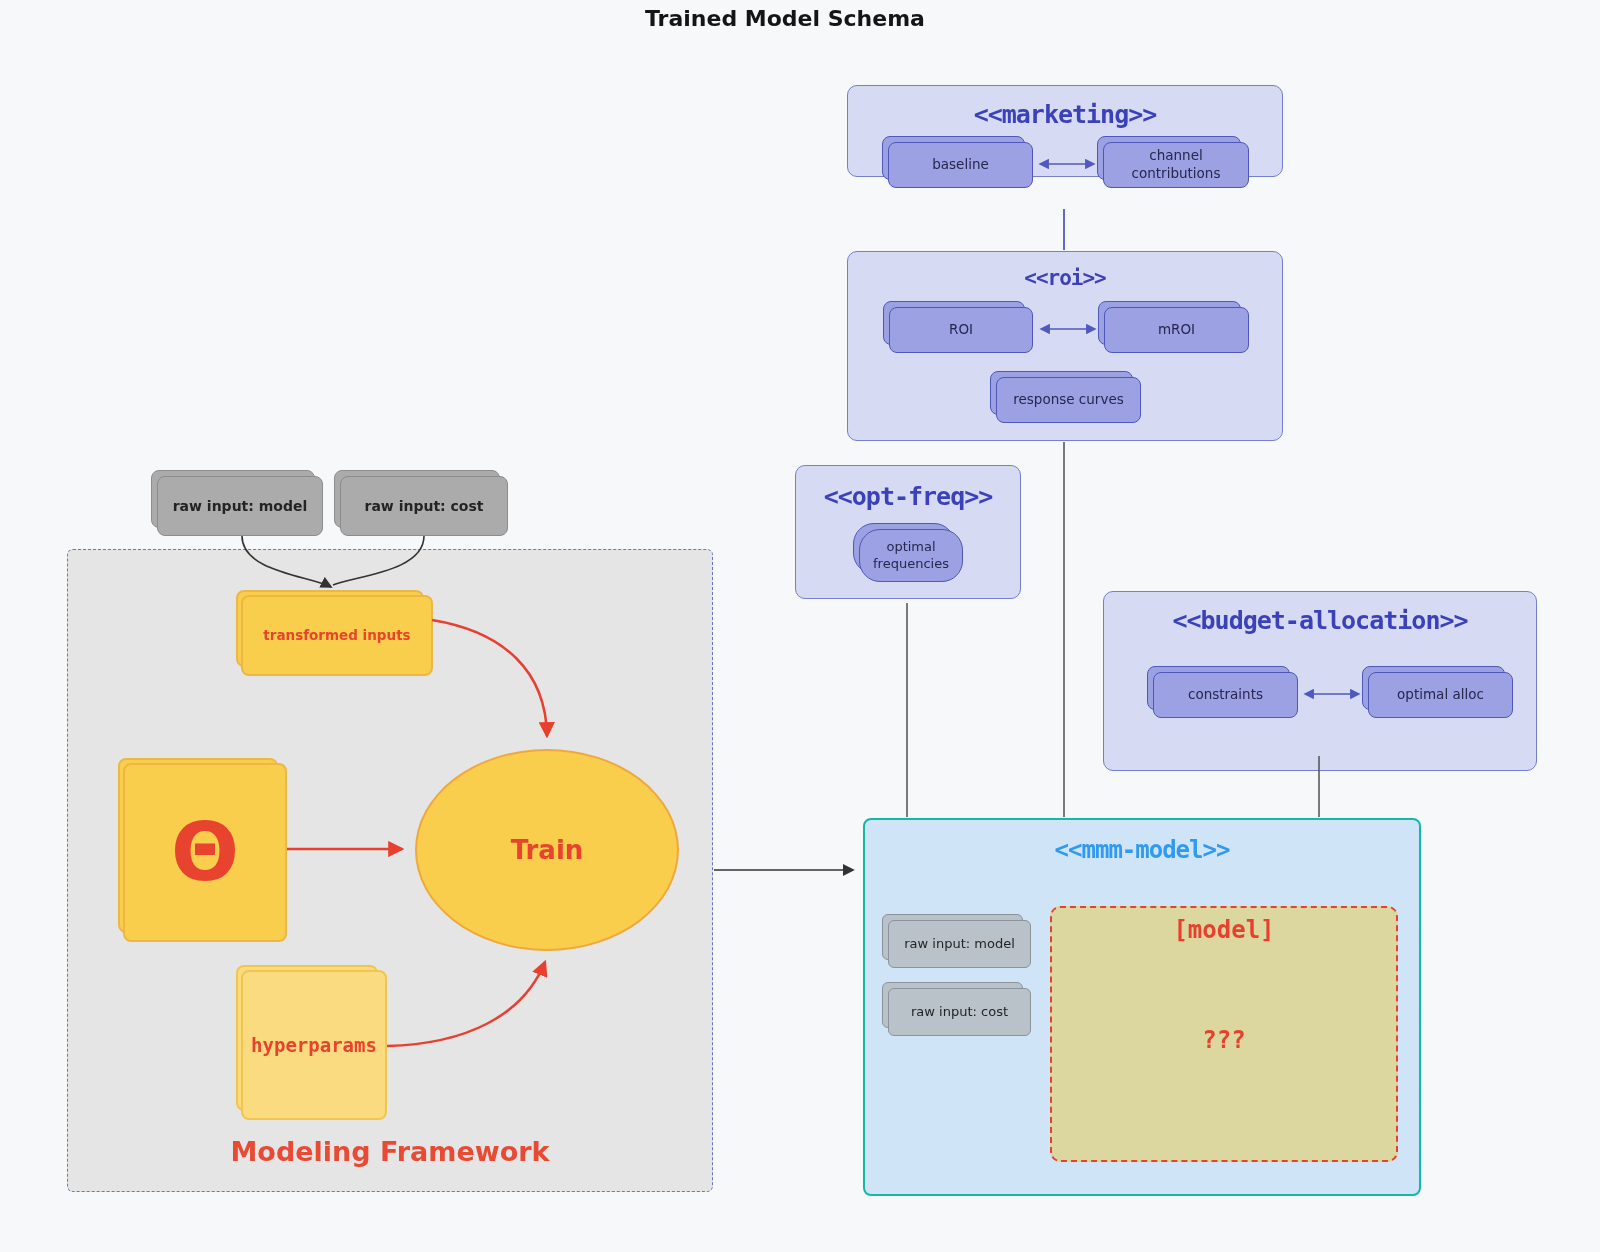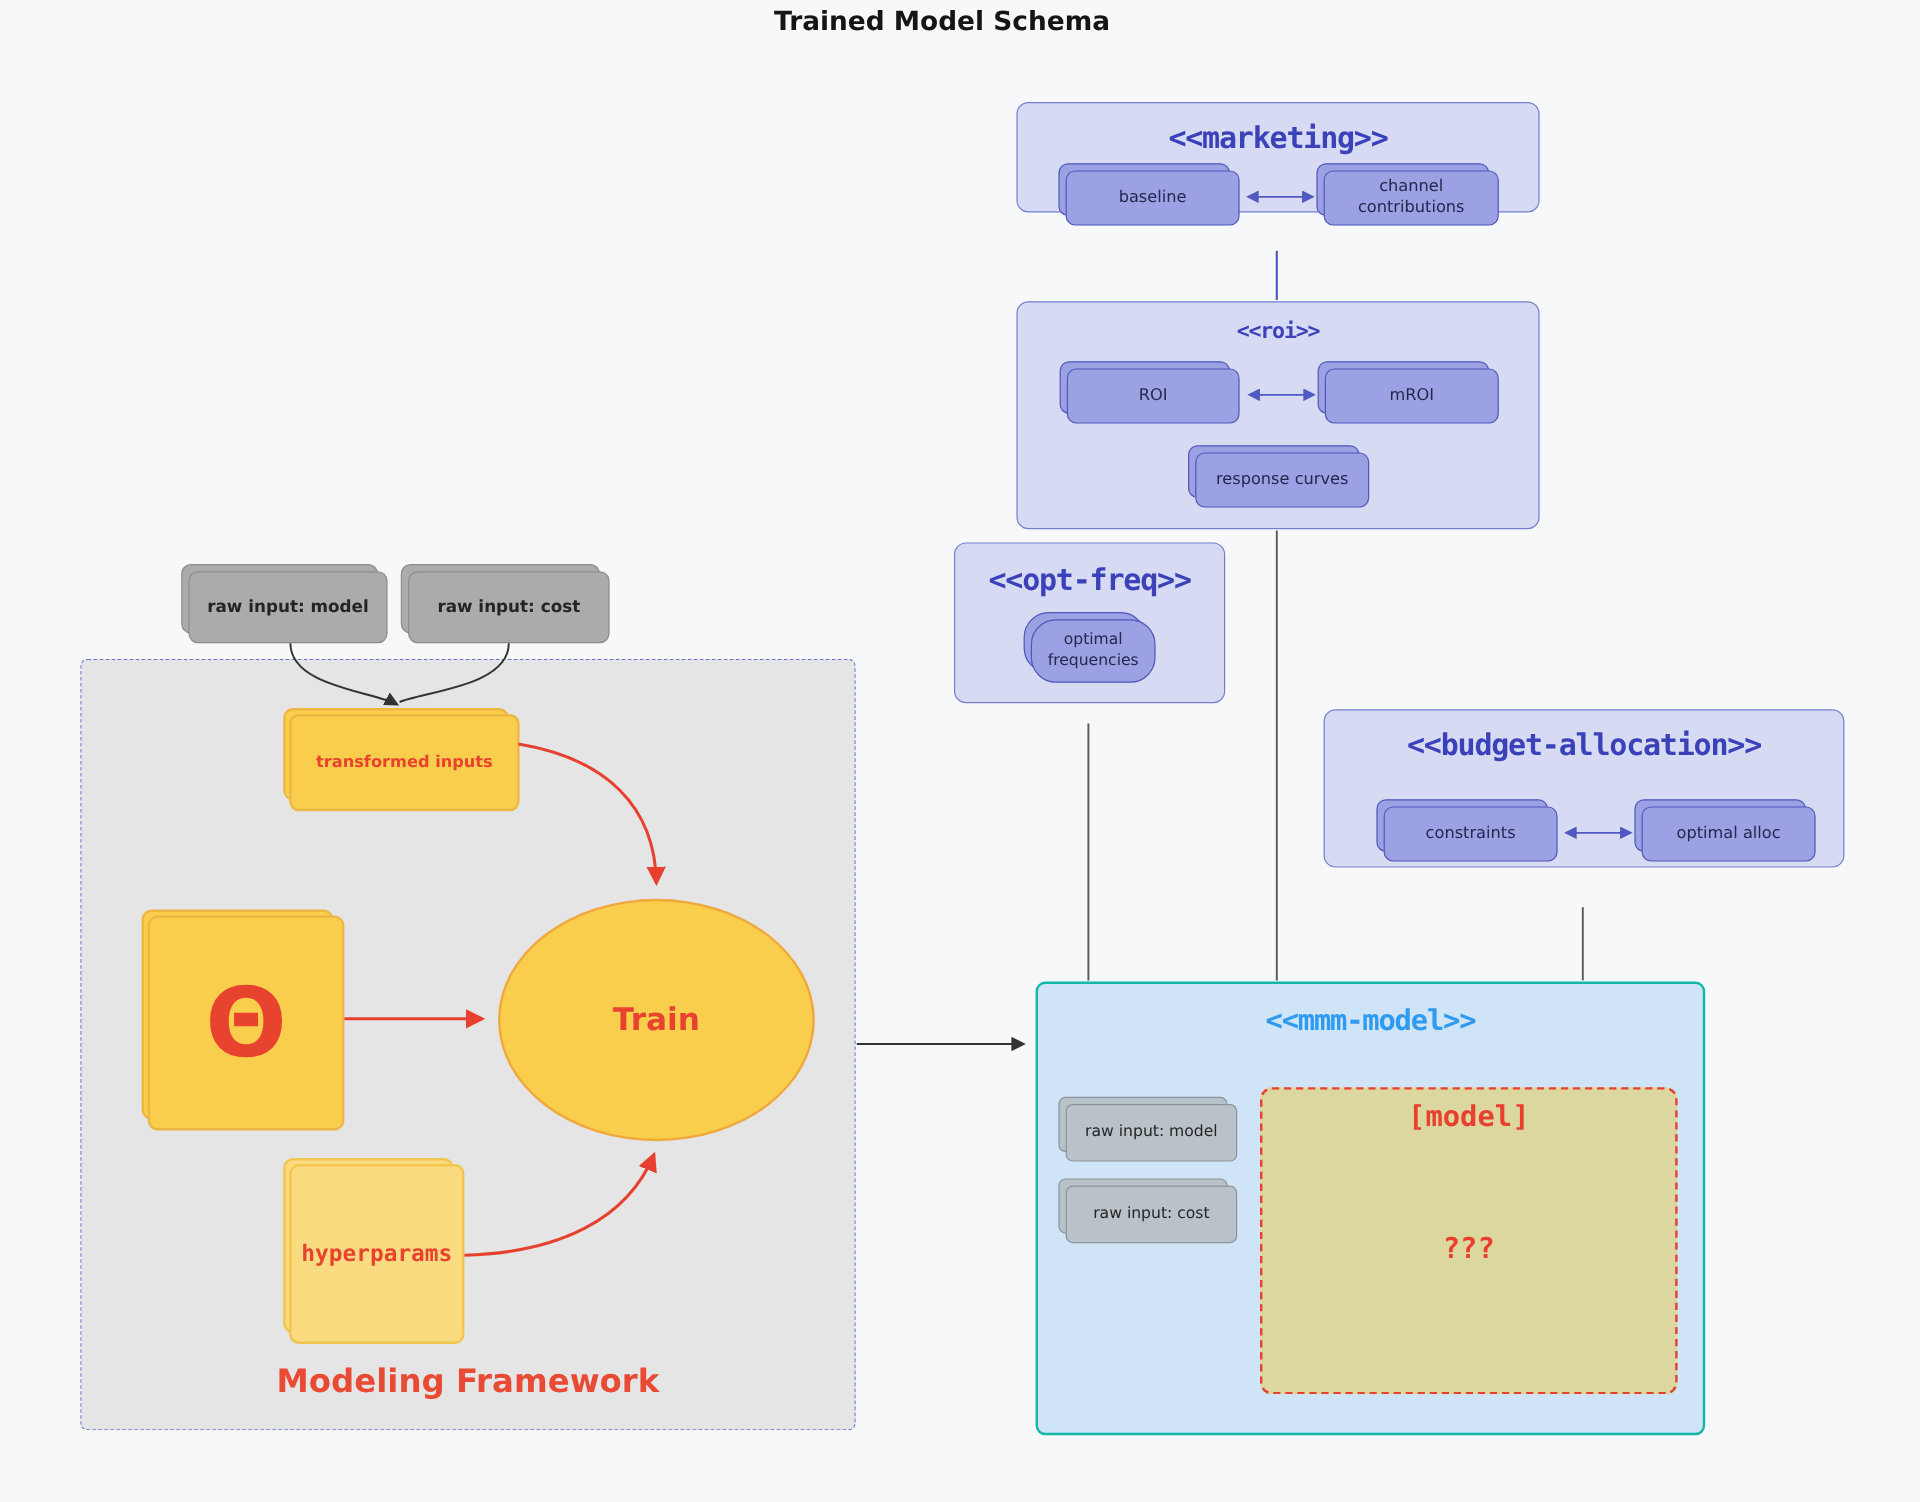--- a/index.html
+++ b/index.html
@@ -111,40 +111,40 @@
     <div class="container-title" style="top:14px; font-size:25px;">&lt;&lt;marketing&gt;&gt;</div>
     <div class="card v-purple" style="left:40px; top:56px; width:145px; height:46px;">
       <span>baseline</span>
     </div>
     <div class="card v-purple" style="left:255px; top:56px; width:146px; height:46px;">
       <span>channel contributions</span>
     </div>
   </div>
 
   <div class="container lavender" style="left:847px; top:251px; width:436px; height:190px;">
-    <div class="container-title" style="top:14px; font-size:18px;">&lt;&lt;roi&gt;&gt;</div>
+    <div class="container-title" style="top:14px; font-size:21px;">&lt;&lt;roi&gt;&gt;</div>
     <div class="card v-purple" style="left:41px; top:55px; width:144px; height:46px;">
       <span>ROI</span>
     </div>
     <div class="card v-purple" style="left:256px; top:55px; width:145px; height:46px;">
       <span>mROI</span>
     </div>
     <div class="card v-purple" style="left:148px; top:125px; width:145px; height:46px;">
       <span>response curves</span>
     </div>
   </div>
 
-  <div class="container lavender" style="left:795px; top:452px; width:226px; height:134px;">
+  <div class="container lavender" style="left:795px; top:465px; width:226px; height:134px;">
     <div class="container-title" style="top:16px; font-size:25px;">&lt;&lt;opt-freq&gt;&gt;</div>
     <div class="card v-purple" style="left:63px; top:63px; width:104px; height:53px; font-size:13px;border-radius:21px;">
       <span>optimal frequencies</span>
     </div>
   </div>
 
-  <div class="container lavender" style="left:1103px; top:591px; width:434px; height:132px;">
+  <div class="container lavender" style="left:1103px; top:591px; width:434px; height:180px;">
     <div class="container-title" style="top:14px; font-size:25px;">&lt;&lt;budget-allocation&gt;&gt;</div>
     <div class="card v-purple" style="left:49px; top:80px; width:145px; height:46px;">
       <span>constraints</span>
     </div>
     <div class="card v-purple" style="left:264px; top:80px; width:145px; height:46px;">
       <span>optimal alloc</span>
     </div>
   </div>
 
   <div class="container mmm" style="left:863px; top:818px; width:558px; height:378px;">

